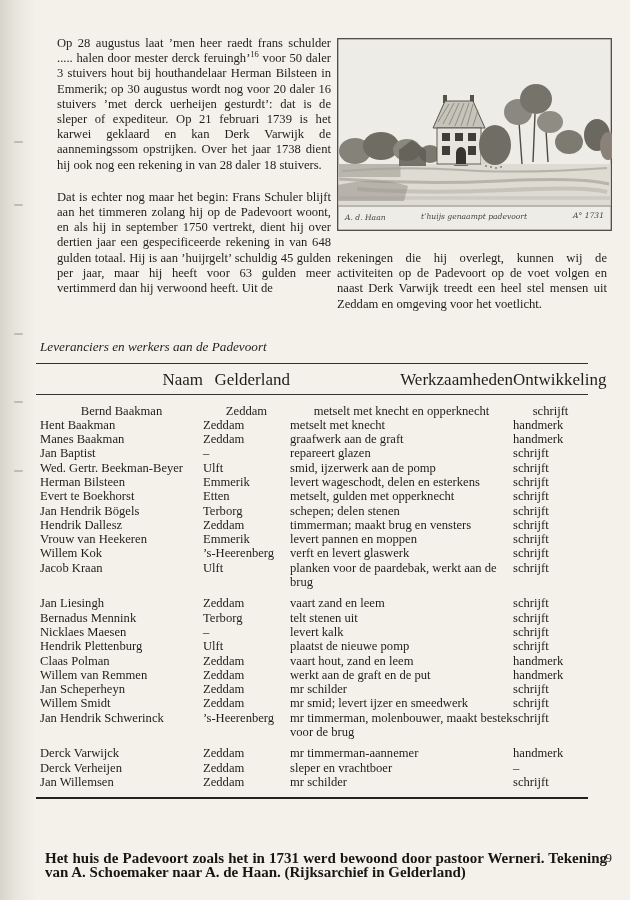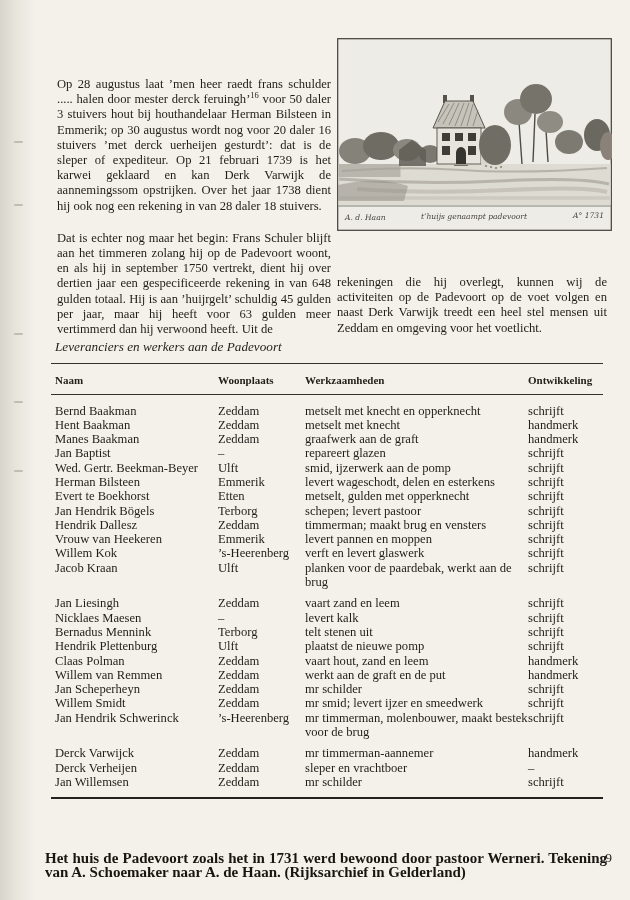--- a/index.html
+++ b/index.html
@@ -14,53 +14,53 @@
   
   .edge-shade{
     position:absolute;left:0;top:0;bottom:0;width:36px;
     background:linear-gradient(90deg,#d7d5cb 0px,#e6e4da 14px,rgba(243,241,234,0) 36px);
   }
   .edge-shade .tick{
     position:absolute;left:14px;width:9px;height:2px;
     background:rgba(86,84,74,.28);border-radius:1px;
   }
   
-  .col{position:absolute;margin-top:41px;}
+  .col{position:absolute;}
   .col p{
     margin:0;
     font-size:12.6px;line-height:15.2px;
     text-align:justify;
   }
   .col p + p{margin-top:17px;}
   .col-left{left:57px;top:36px;width:274px;}
-  .col-right{left:337px;top:234px;width:270px;}
+  .col-right{left:337px;top:251px;width:270px;}
   sup.fn{font-size:8.5px;line-height:0;vertical-align:super;}
   
   figure.illustration{position:absolute;left:337px;top:38px;margin:0;width:308px;height:193px;}
   
-  .table-block{position:absolute;left:51px;top:339px;width:552px;}
+  .table-block{position:absolute;left:36px;top:339px;width:552px;}
   .table-title{
     margin:0 0 8px 4px;
     font-size:13.2px;font-weight:normal;font-style:italic;line-height:16px;
   }
   .rule-top{border-top:1.4px solid #33312b;}
   table.suppliers{
     width:100%;border-collapse:collapse;table-layout:fixed;
   }
   table.suppliers th{
-    font-weight:bold;text-align:left;
-    font-size:11px;line-height:14.5px;
+    font-weight:normal;text-align:right;
+    font-size:17px;line-height:14.5px;
     padding:9px 0 6px 0;
     border-bottom:1.4px solid #33312b;
   }
   table.suppliers td{
     font-size:12.6px;line-height:14.3px;
     vertical-align:top;padding:0;
   }
-  table.suppliers tbody tr:first-child td{padding-top:9px;}
+  table.suppliers tbody tr:first-child td{padding-top:9px;text-align:center;}
   table.suppliers tr.gap-after td{padding-bottom:7px;margin-left:32px;}
   col.c-name{width:167px;}
   col.c-place{width:87px;}
   col.c-work{width:223px;}
   col.c-mark{width:75px;}
   .cell-name{padding-left:4px !important;}
   th.cell-name{padding-left:4px;}
   .rule-bottom{border-top:2.2px solid #23221e;margin-top:8px;}
   
   .photo-caption{
@@ -168,21 +168,21 @@
     <table class="suppliers">
       <colgroup>
         <col class="c-name">
           <col class="c-place">
           <col class="c-work">
           <col class="c-mark">
       </colgroup>
       <thead>
         <tr>
           <th class="cell-name">Naam</th>
-          <th>Woonplaats</th>
+          <th>Gelderland</th>
           <th>Werkzaamheden</th>
           <th>Ontwikkeling</th>
         </tr>
       </thead>
       <tbody>
   <tr>
     <td class="cell-name">Bernd Baakman</td>
     <td>Zeddam</td>
     <td>metselt met knecht en opperknecht</td>
     <td>schrijft</td>
@@ -227,21 +227,21 @@
     <td class="cell-name">Evert te Boekhorst</td>
     <td>Etten</td>
     <td>metselt, gulden met opperknecht</td>
     <td>schrijft</td>
   </tr>
 
 
   <tr>
     <td class="cell-name">Jan Hendrik Bögels</td>
     <td>Terborg</td>
-    <td>schepen; levert pastoor</td>
+    <td>schepen; delen stenen</td>
     <td>schrijft</td>
   </tr>
 
   <tr>
     <td class="cell-name">Hendrik Dallesz</td>
     <td>Zeddam</td>
     <td>timmerman; maakt brug en vensters</td>
     <td>schrijft</td>
   </tr>
 
@@ -267,30 +267,30 @@
   </tr>
 
   <tr>
     <td class="cell-name">Jan Liesingh</td>
     <td>Zeddam</td>
     <td>vaart zand en leem</td>
     <td>schrijft</td>
   </tr>
 
   <tr>
+    <td class="cell-name">Bernadus Mennink</td>
+    <td>Terborg</td>
+    <td>telt stenen uit</td>
+    <td>schrijft</td>
+  </tr>
+
+  <tr>
     <td class="cell-name">Nicklaes Maesen</td>
     <td>–</td>
     <td>levert kalk</td>
-    <td>schrijft</td>
-  </tr>
-
-  <tr>
-    <td class="cell-name">Bernadus Mennink</td>
-    <td>Terborg</td>
-    <td>telt stenen uit</td>
     <td>schrijft</td>
   </tr>
 
   <tr>
     <td class="cell-name">Hendrik Plettenburg</td>
     <td>Ulft</td>
     <td>plaatst de nieuwe pomp</td>
     <td>schrijft</td>
   </tr>
 

